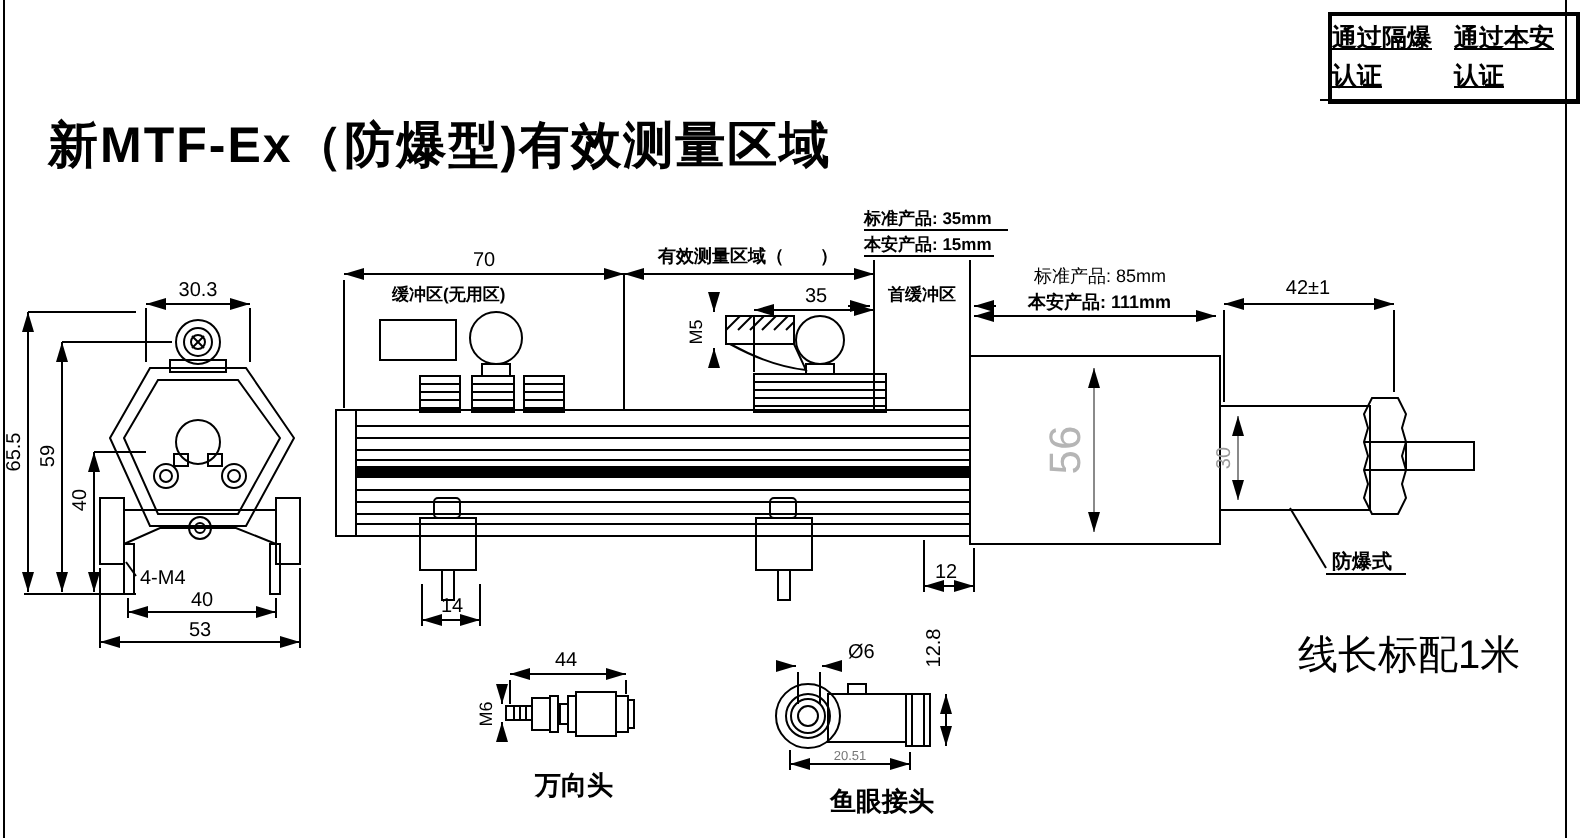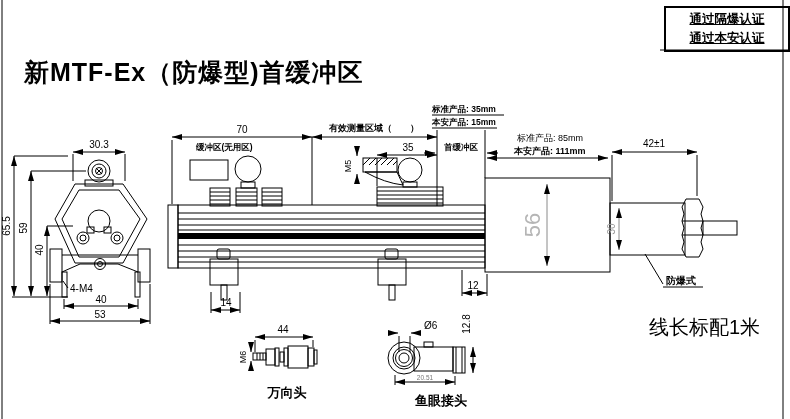--- a/index.html
+++ b/index.html
@@ -1,19 +1,19 @@
 <!DOCTYPE html>
 <html><head>
 <meta charset="utf-8">
 <style>
   html,body{margin:0;padding:0;background:#fff;}
   #stage{position:relative;width:790px;height:419px;background:#ffffff;overflow:hidden;
          font-family:"Liberation Sans",sans-serif;}
   #cert-box{position:absolute;left:664px;top:6px;width:122px;height:42px;border:2px solid #000;
-            display:flex;flex-direction:column;justify-content:center;align-items:center;}
+            display:flex;justify-content:center;align-items:center;}
   .cert-line{font-size:12.5px;font-weight:bold;text-decoration:underline;line-height:19px;color:#000;}
   #main-title{position:absolute;left:24px;top:56px;font-size:25px;font-weight:bold;color:#000;
               letter-spacing:1px;white-space:nowrap;}
   #cable-note{position:absolute;left:649px;top:295px;font-size:20px;color:#000;white-space:nowrap;margin-top:19px;}
   svg{position:absolute;left:0;top:0;}
   .ln{stroke:#000;stroke-width:1;fill:none;}
   .gln{stroke:#8a8a8a;stroke-width:1;fill:none;}
   .fill{fill:#000;stroke:none;}
   text{font-family:"Liberation Sans",sans-serif;fill:#000;stroke:none;}
   .d10{font-size:10px;}
@@ -28,21 +28,21 @@
 </head>
 <body>
 
 <div id="stage">
 
   <div id="cert-box">
     <div class="cert-line">通过隔爆认证</div>
     <div class="cert-line">通过本安认证</div>
   </div>
 
-  <div id="main-title">新MTF-Ex（防爆型)首缓冲区</div>
+  <div id="main-title">新MTF-Ex（防爆型)有效测量区域</div>
 
   <div id="cable-note">线长标配1米</div>
 
   <svg width="790" height="419" viewBox="0 0 790 419">
     <defs>
       <marker id="ar" viewBox="0 0 10 6" refX="10" refY="3" markerWidth="10" markerHeight="6" markerUnits="userSpaceOnUse" orient="auto-start-reverse">
         <path d="M0,0 L10,3 L0,6 Z" fill="#000"></path>
       </marker>
     </defs>
 

